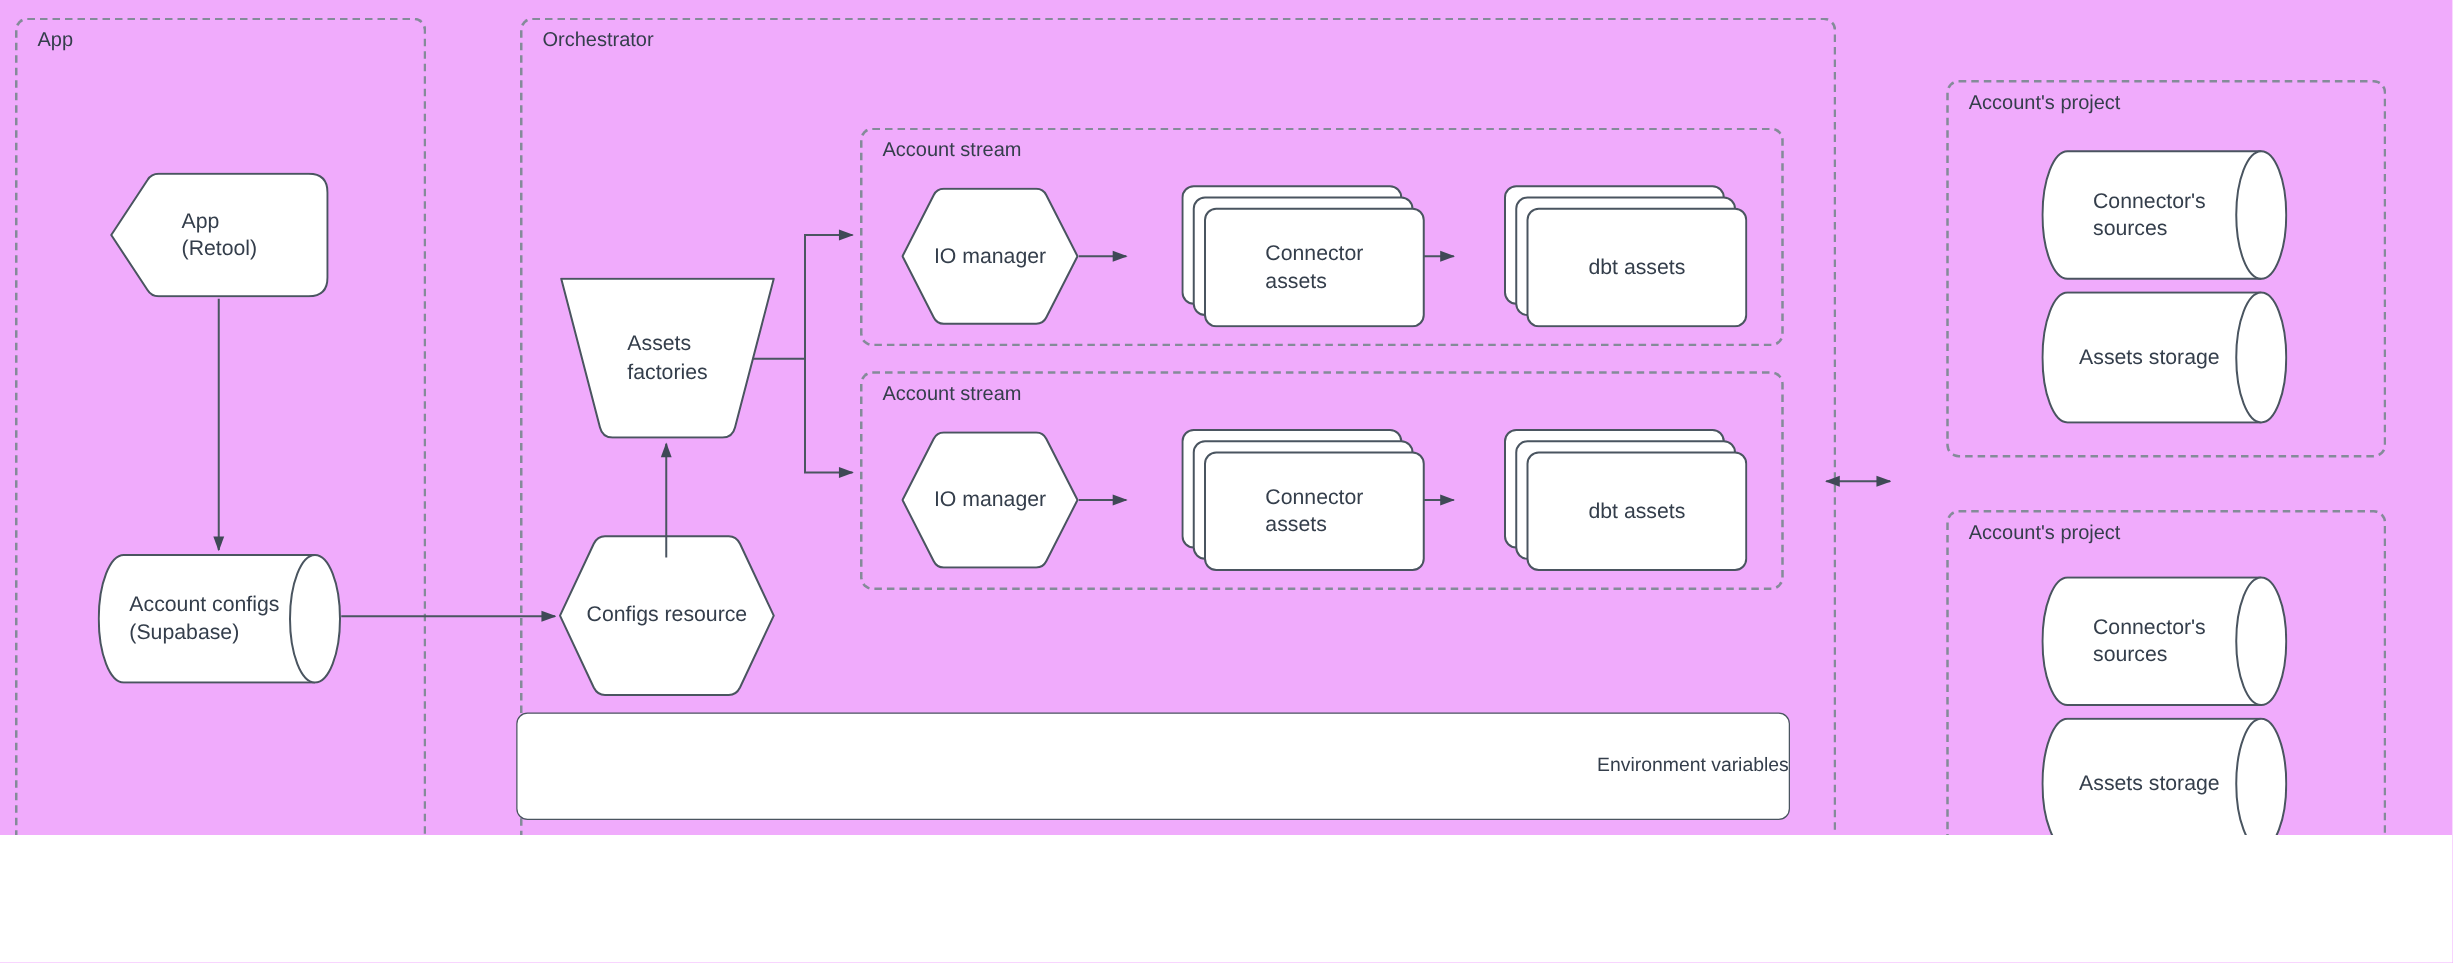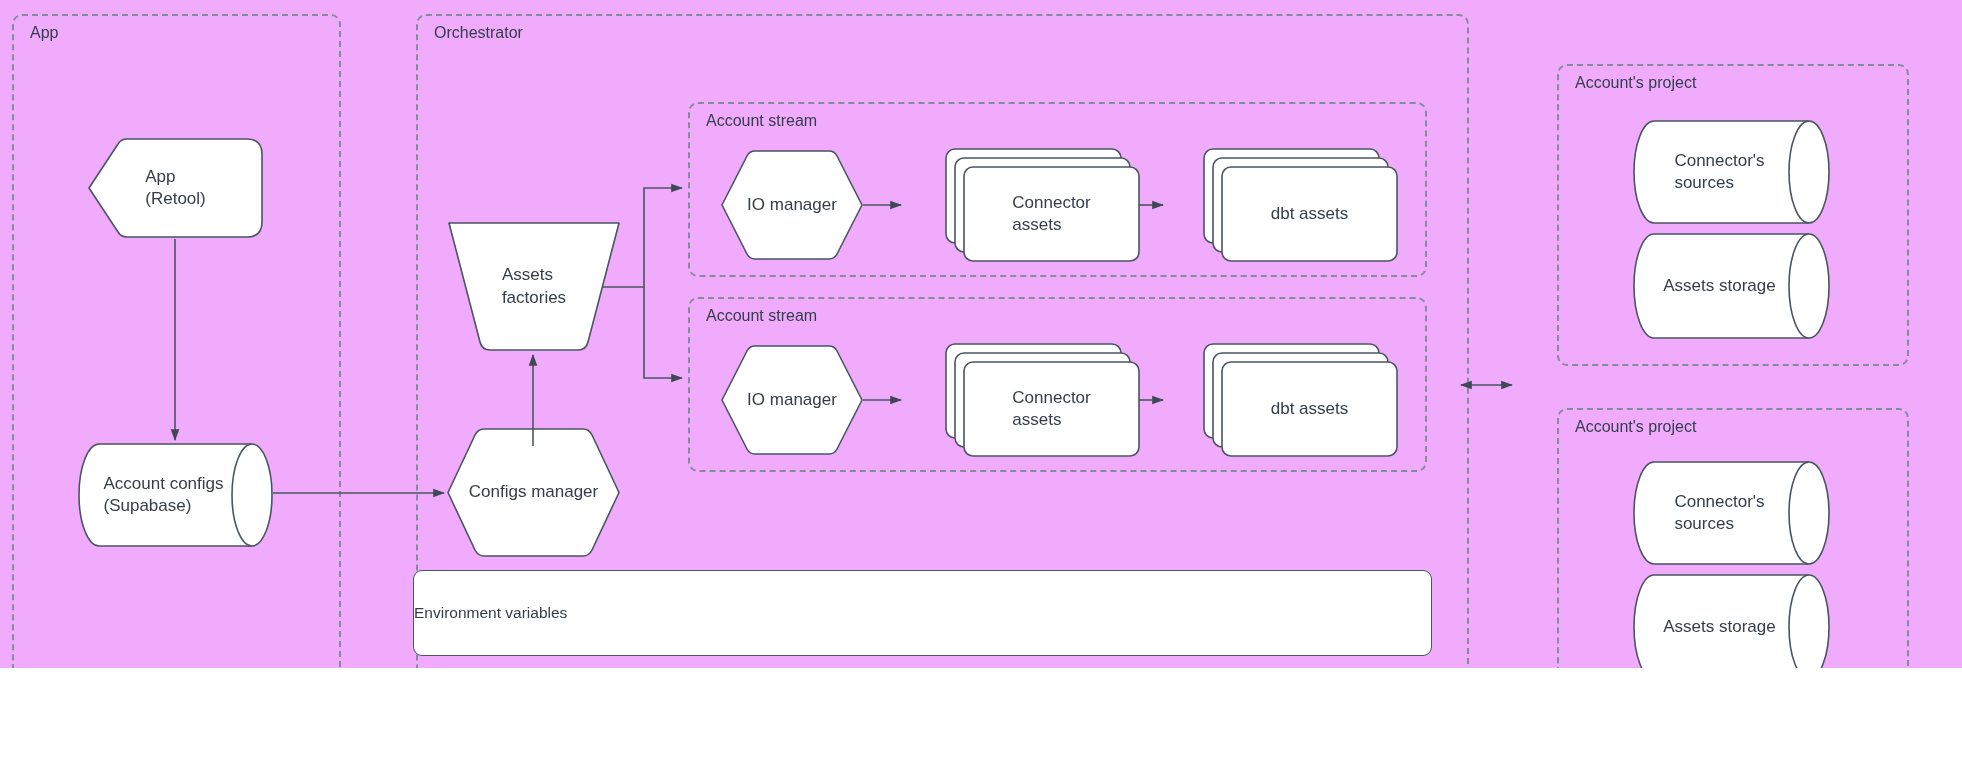--- a/index.html
+++ b/index.html
@@ -10,21 +10,21 @@
   .container{position:absolute;border:2px dashed #848b99;border-radius:10px;background:transparent;}
   .clabel{position:absolute;left:16px;top:8px;font-size:16px;white-space:nowrap;color:#343e4b;}
   .node{position:absolute;display:flex;align-items:center;justify-content:center;
         font-size:17px;line-height:1.32;white-space:pre-line;}
   .node > svg{position:absolute;left:0;top:0;}
   .node .nlabel{position:relative;z-index:1;}
   .sh{fill:#ffffff;stroke:#4a5560;stroke-width:1.6;stroke-linejoin:round;}
   .cyl .nlabel{padding-right:24px;}
   .stack .nlabel{padding-left:18px;padding-top:18px;}
   .bar{position:absolute;border:1.6px solid #4a5560;border-radius:9px;background:#ffffff;
-       display:flex;align-items:center;justify-content:flex-start;font-size:15.5px;box-sizing:border-box;}
+       display:flex;align-items:center;justify-content:flex-end;font-size:15.5px;box-sizing:border-box;}
   .wires{position:absolute;left:0;top:0;pointer-events:none;}
   .wire{fill:none;stroke:#4a5560;stroke-width:1.6;}
 </style>
 </head>
 <body>
 
 <div class="canvas">
 
   <div class="container" style="left:12px;top:14px;width:325px;height:739px">
     <span class="clabel">App</span>
@@ -73,21 +73,21 @@
       <path class="sh" d="M 1,1 L 171,1 L 140,120 Q 138,128 130,128 L 42,128 Q 34,128 32,120 Z"></path>
     </svg>
     <div class="nlabel">Assets
 factories</div>
   </div>
 
   <div class="node" style="left:447px;top:428px;width:173px;height:129px">
     <svg width="173" height="129" viewBox="0 0 173 129">
       <path class="sh" d="M 1,64.5 L 28,7 Q 31,1 37,1 L 136,1 Q 142,1 145,7 L 172,64.5 L 145,122 Q 142,128 136,128 L 37,128 Q 31,128 28,122 Z"></path>
     </svg>
-    <div class="nlabel">Configs manager</div>
+    <div class="nlabel">Configs resource</div>
   </div>
 
   <div class="node" style="left:721px;top:150px;width:142px;height:110px">
     <svg width="142" height="110" viewBox="0 0 142 110">
       <path class="sh" d="M 1,55 L 26,6 Q 28.5,1 34,1 L 108,1 Q 113.5,1 116,6 L 141,55 L 116,104 Q 113.5,109 108,109 L 34,109 Q 28.5,109 26,104 Z"></path>
     </svg>
     <div class="nlabel">IO manager</div>
   </div>
 
   <div class="node stack" style="left:945px;top:148px;width:195px;height:114px">

